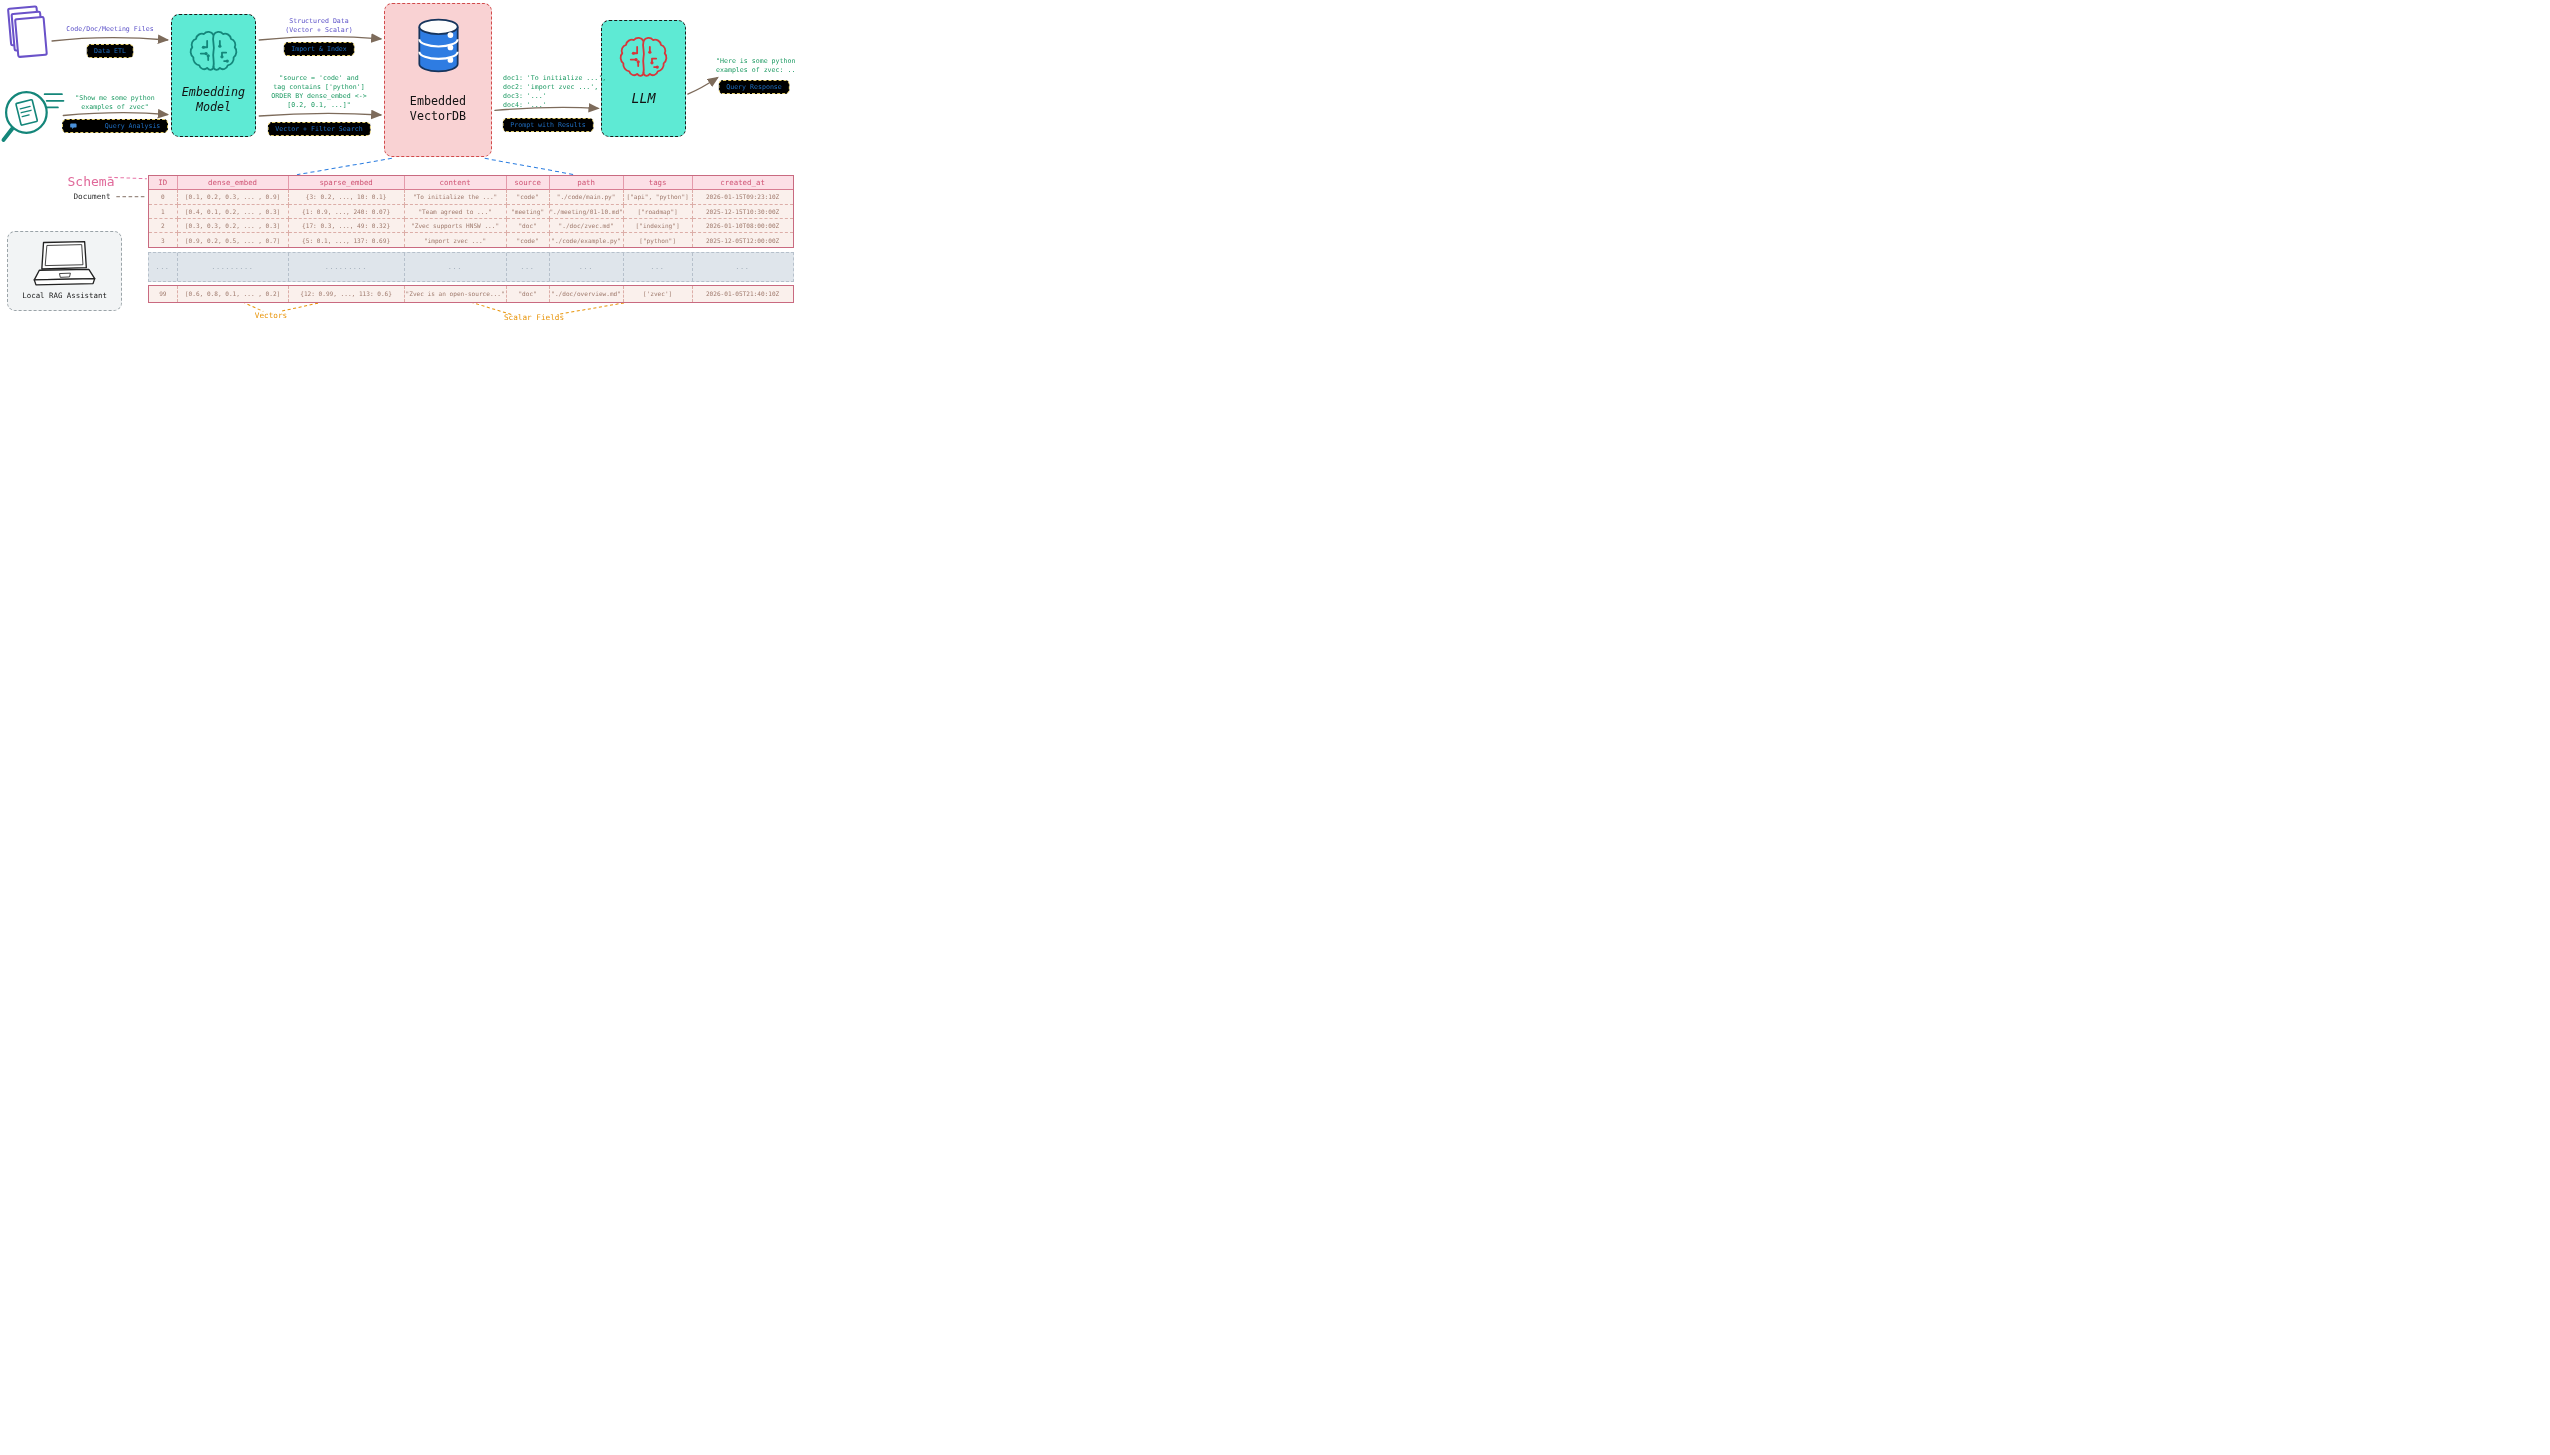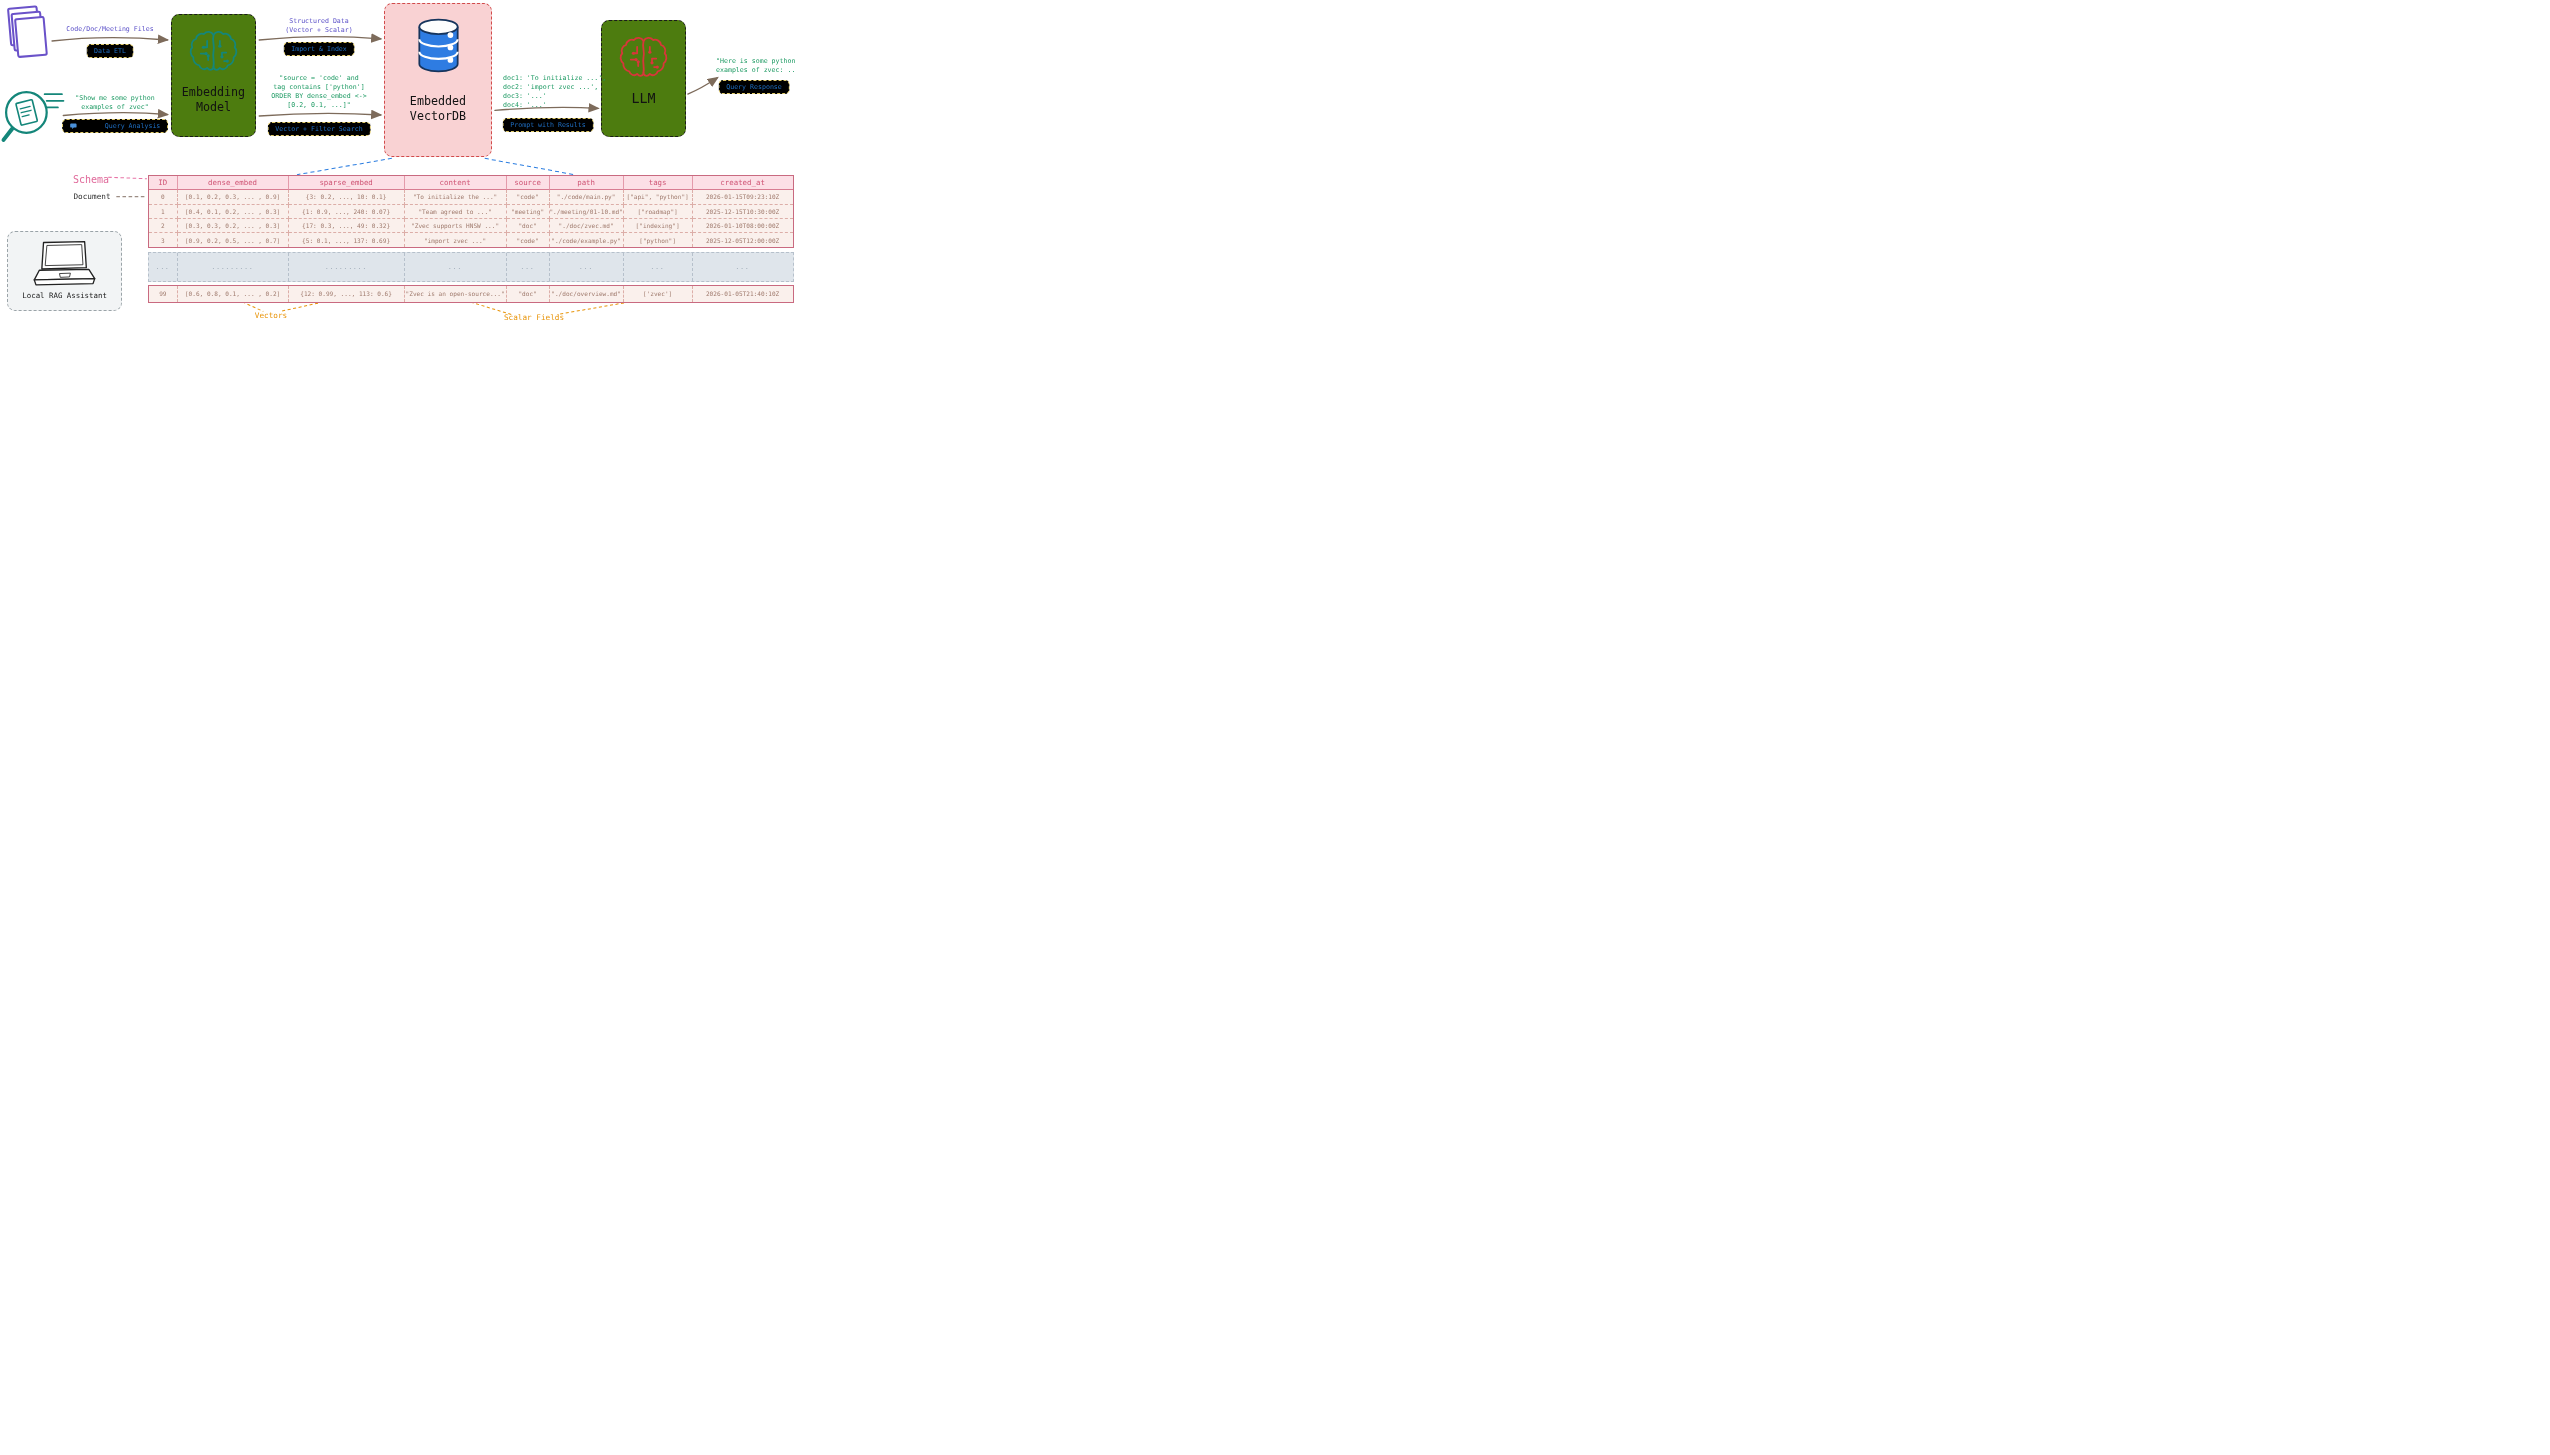--- a/index.html
+++ b/index.html
@@ -8,35 +8,35 @@
     position:relative; width:796px; height:331px; background:#ffffff;
     font-family:"DejaVu Sans Mono", monospace; overflow:hidden;
   }
   .overlay { position:absolute; left:0; top:0; width:796px; height:331px; z-index:1; }
 
   
   .txt { position:absolute; white-space:pre; font-size:6.6px; line-height:1.38; text-align:center; transform:translateX(-50%); z-index:3; }
   .txt.left { text-align:left; transform:none; }
   .green  { color:#1d9a63; }
   .purple { color:#5b50c8; }
-  .pinklb { color:#e0699a; font-size:10px; }
+  .pinklb { color:#e0699a; font-size:13px; }
   .darklb { color:#2f2f2f; font-size:7.7px; }
   .orange { color:#e8940a; font-size:7.7px; }
 
   
   .badge {
     position:absolute; transform:translateX(-50%); z-index:3;
     background:#000000; border:0.8px dashed #e0ca68; border-radius:4.6px;
     color:#1f6fc4; font-size:6.6px; padding:2px 6.6px; white-space:nowrap;
     display:flex; align-items:center; gap:3.1px;
   }
 
   
   .node { position:absolute; display:flex; flex-direction:column; align-items:center; border-radius:8.2px; z-index:2; }
-  .dashed-dark { border:1.2px dashed #1b1b1b; background:#4d7c0f; }
+  .dashed-dark { border:1.2px dashed #1b1b1b; background:#5eead4;font-style:italic; }
   .vectordb-box { border:1.3px dashed #d14b4b; background:#f9d2d3; }
   .assist-box { border:1px dashed #9aa3a8; background:#f2f4f5; }
   .node-label { font-size:11.7px; color:#121212; text-align:center; white-space:pre; line-height:1.3; }
   .assist-label { font-size:7.4px; color:#1a1a1a; margin-top:4.1px; }
 
   .brain { color:#14867a; }
   .brain.red { color:#d8363a; }
 
   
   .schema-wrap { position:absolute; left:148px; top:175px; z-index:3; }

